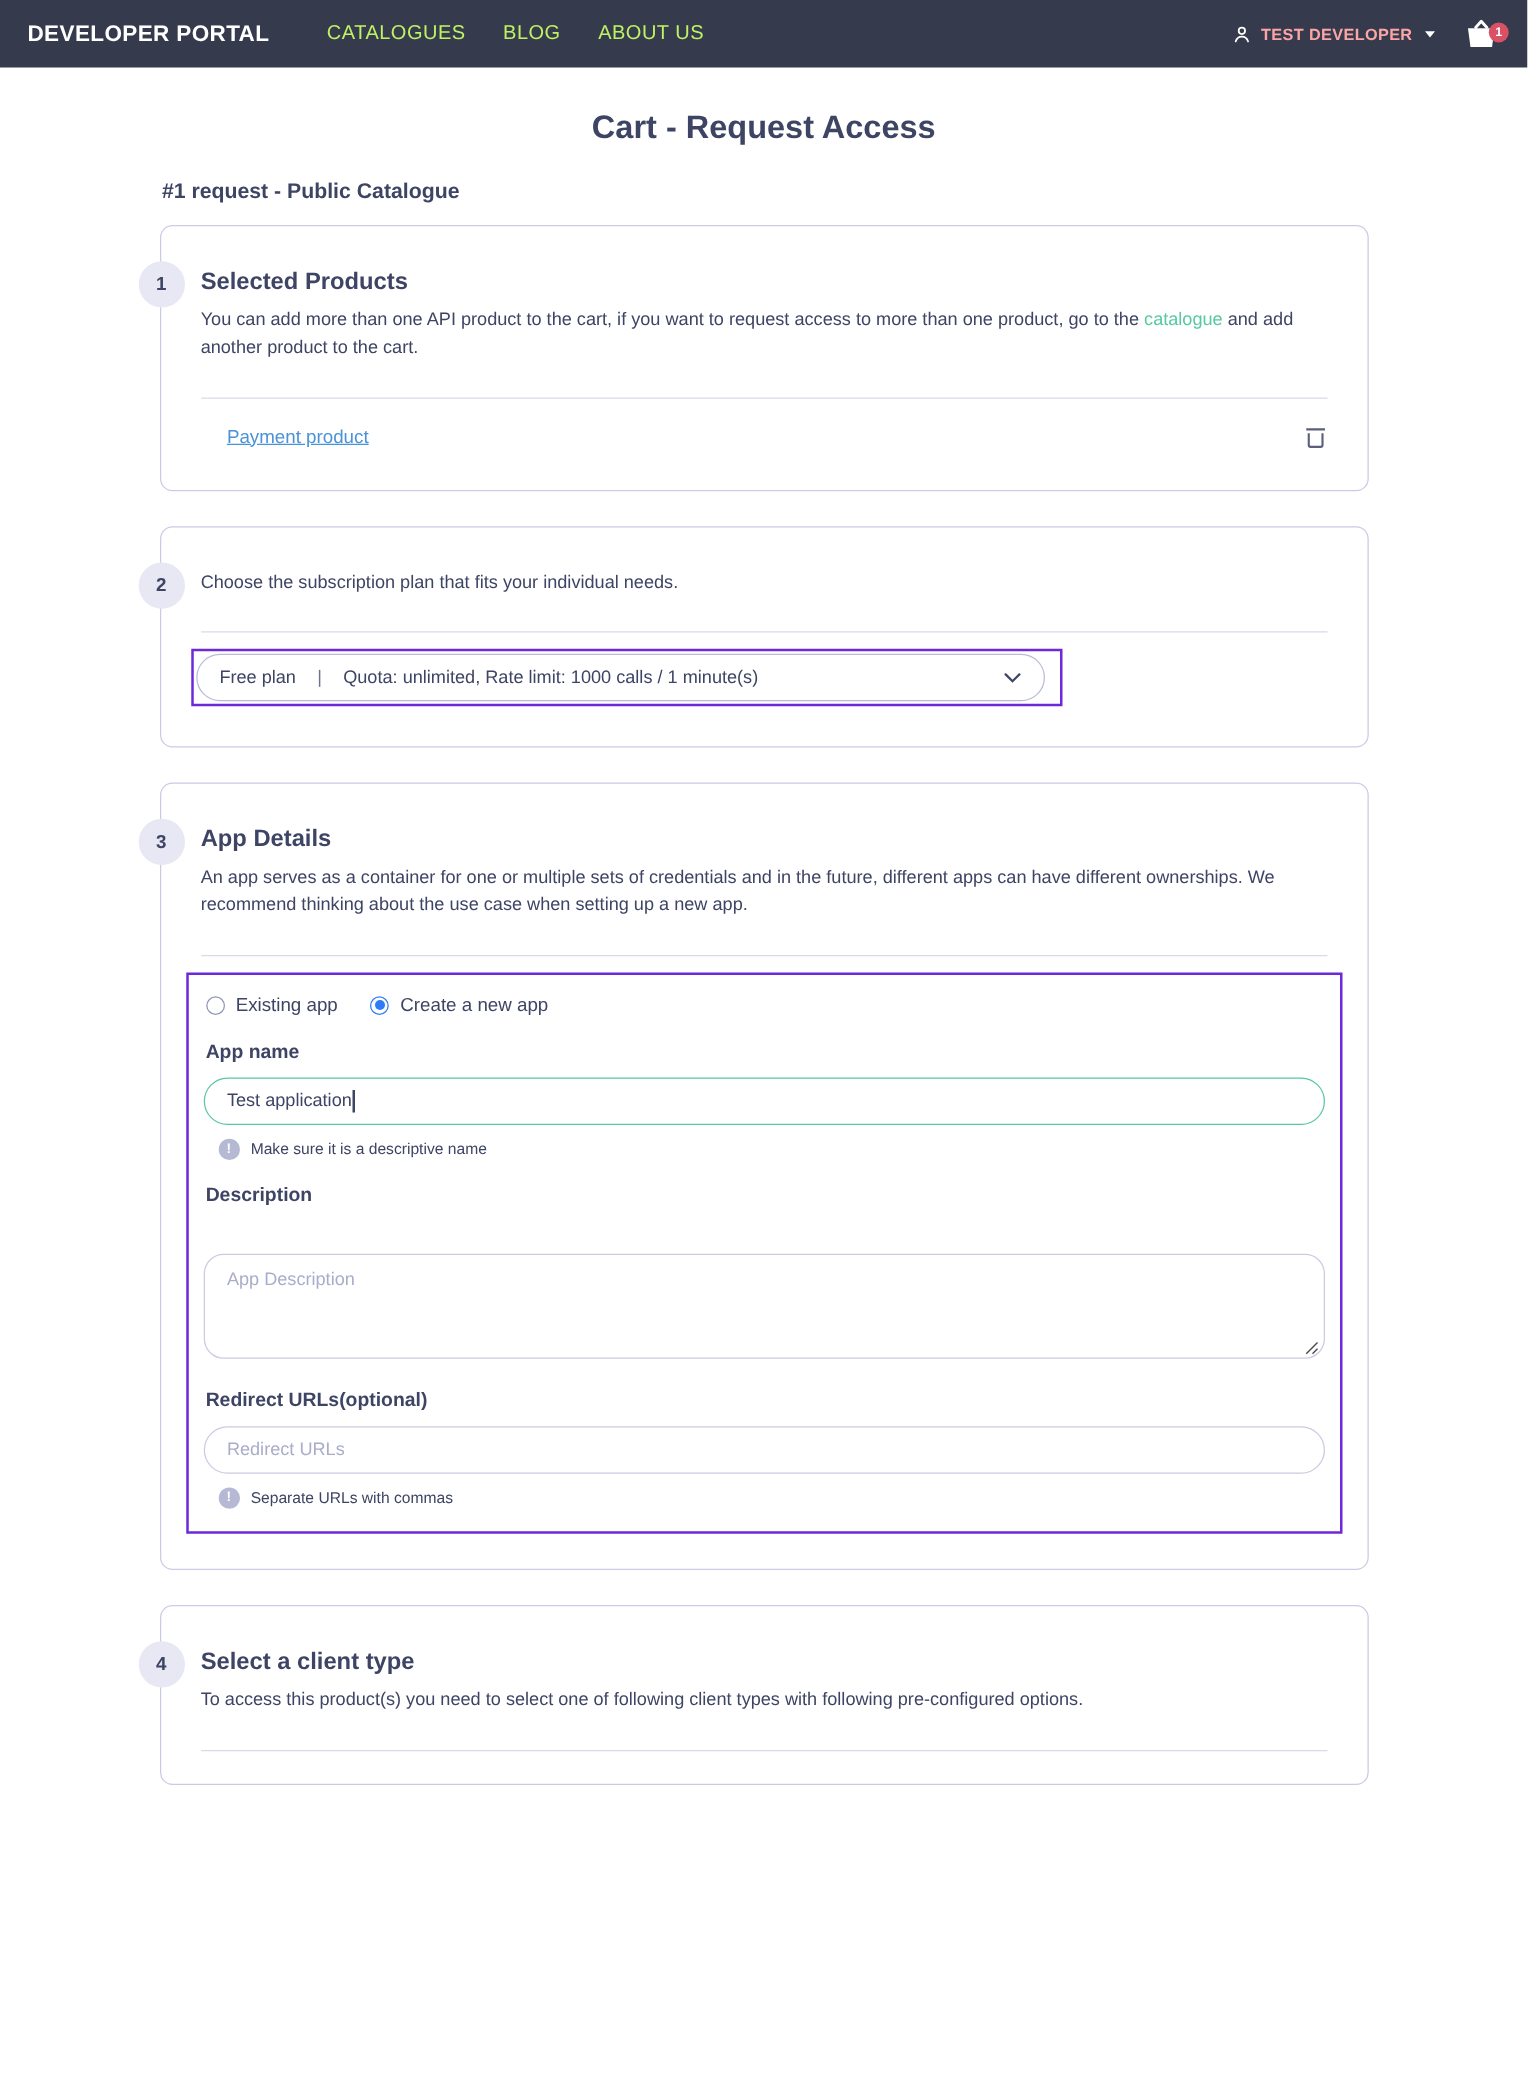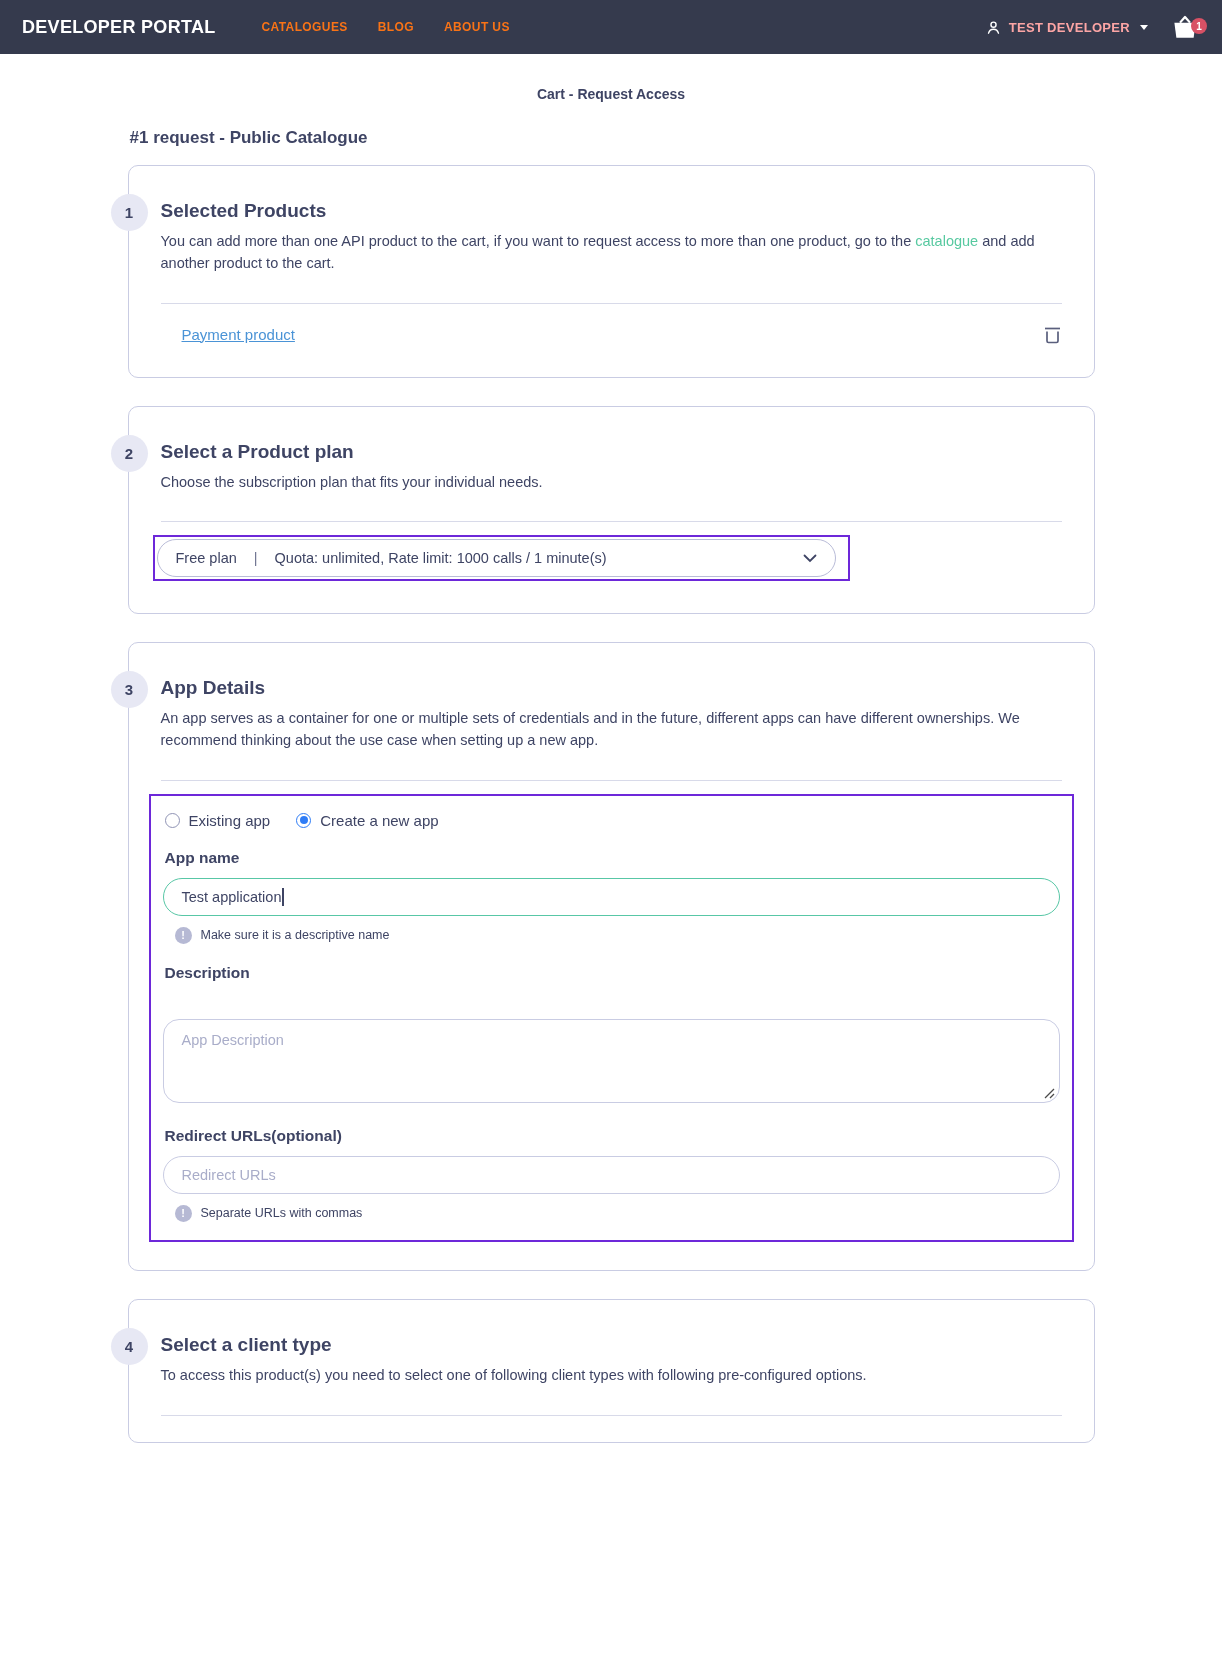--- a/index.html
+++ b/index.html
@@ -9,33 +9,33 @@
     font-family:"Liberation Sans","DejaVu Sans",sans-serif;
     color:#3e4464;
   }
   
   .navbar {
     height:54px; background:#353a4d; display:flex; align-items:center;
     padding:0 22px;
   }
   .brand { color:#fff; font-size:18px; font-weight:bold; letter-spacing:.3px; cursor:pointer; }
   .nav-links { display:flex; gap:30px; margin-left:46px; }
-  .nav-link { color:#f97316; font-size:12px; font-weight:bold; letter-spacing:.4px; text-decoration:none; cursor:pointer; }
+  .nav-link { color:#bef264; font-size:16px; font-weight:normal; letter-spacing:.4px; text-decoration:none; cursor:pointer; }
   .nav-right { margin-left:auto; display:flex; align-items:center; gap:22px; }
   .user-menu { display:flex; align-items:center; gap:7px; color:#fca5a5; font-size:13px; font-weight:bold; letter-spacing:.3px; cursor:pointer; }
   .caret-down { width:0; height:0; border-left:4.5px solid transparent; border-right:4.5px solid transparent; border-top:5px solid #fff; margin-left:3px; }
   .cart { position:relative; cursor:pointer; width:30px; height:30px; }
   .cart-badge {
     position:absolute; top:6px; right:-7px; width:16px; height:16px; border-radius:50%;
     background:#d85165; color:#fff; font-size:10px; font-weight:bold;
     display:flex; align-items:center; justify-content:center;
   }
   
   .main { width:967px; margin:0 auto; }
-  .page-title { font-size:14px; font-weight:bold; text-align:center; margin:32px 0 26px; }
+  .page-title { font-size:26px; font-weight:bold; text-align:center; margin:32px 0 26px; }
   .request-heading { font-size:17px; font-weight:bold; margin:0 0 17px 2px; }
   .card {
     position:relative; background:#fff; border:1px solid #c9cce3; border-radius:10px;
     padding:34px 32px 26px; margin-bottom:28px;
   }
   .step-badge {
     position:absolute; left:-18px; top:28px; width:37px; height:37px; border-radius:50%;
     background:#e7e8f4; color:#3e4464; font-size:15px; font-weight:bold;
     display:flex; align-items:center; justify-content:center;
   }
@@ -146,21 +146,20 @@
         <svg width="19" height="21" viewBox="0 0 19 21" fill="none" stroke="#5a5f7d" stroke-width="1.7">
           <path d="M2 4.5h15"></path>
             <path d="M4 7.5v9.5a1.5 1.5 0 0 0 1.5 1.5h8a1.5 1.5 0 0 0 1.5-1.5V7.5"></path>
         </svg>
       </span>
     </div>
   </section>
 
   <section class="card">
     <div class="step-badge">2</div>
-    <h3 class="card-title">Select a Product plan</h3>
     <p class="card-desc">Choose the subscription plan that fits your individual needs.</p>
     <hr class="divider">
     <div class="hl hl-plan">
       <div class="select-pill">
         <span>Free plan</span>
         <span class="pipe">|</span>
         <span>Quota: unlimited, Rate limit: 1000 calls / 1 minute(s)</span>
         <span class="chev">
           <svg width="14" height="9" viewBox="0 0 14 9" fill="none" stroke="#3e4464" stroke-width="1.8" stroke-linecap="round">
               <path d="M1.5 1.5 7 7l5.5-5.5"></path>

